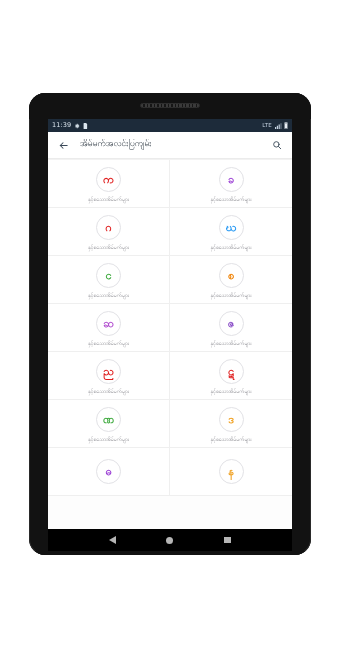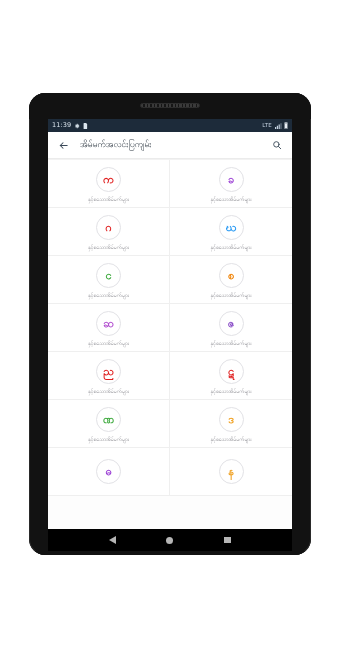--- a/index.html
+++ b/index.html
@@ -102,20 +102,21 @@
   
   #app-bar {
     flex: 0 0 auto;
     height: 27px;
     background: #ffffff;
     display: flex;
     align-items: center;
     padding: 8px 7px;
     box-sizing: border-box;
     border-bottom: 1px solid #ebebeb;
+    font-family: Liberation Mono, monospace;
   }
   #back-button {
     width: 16px; height: 16px;
     display: flex; align-items: center; justify-content: center;
     flex: 0 0 auto;
     cursor: pointer;
   }
   #app-bar-title {
     flex: 1 1 auto;
     margin-left: 9px;

